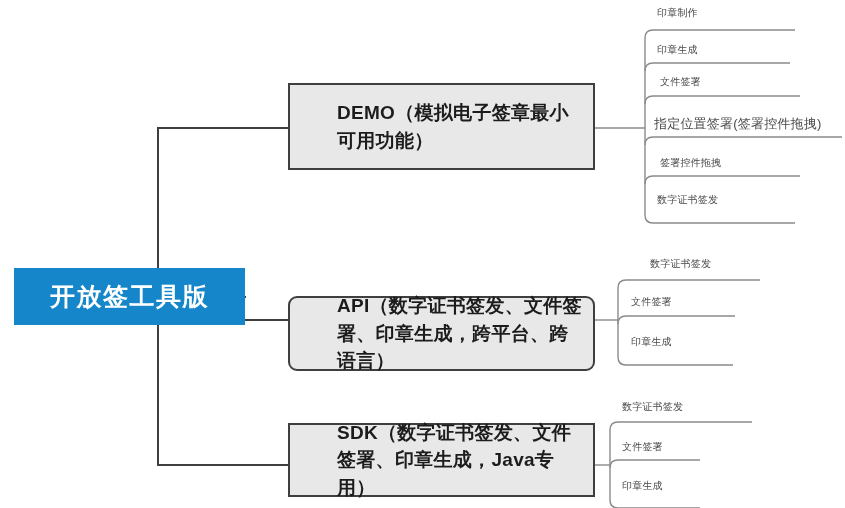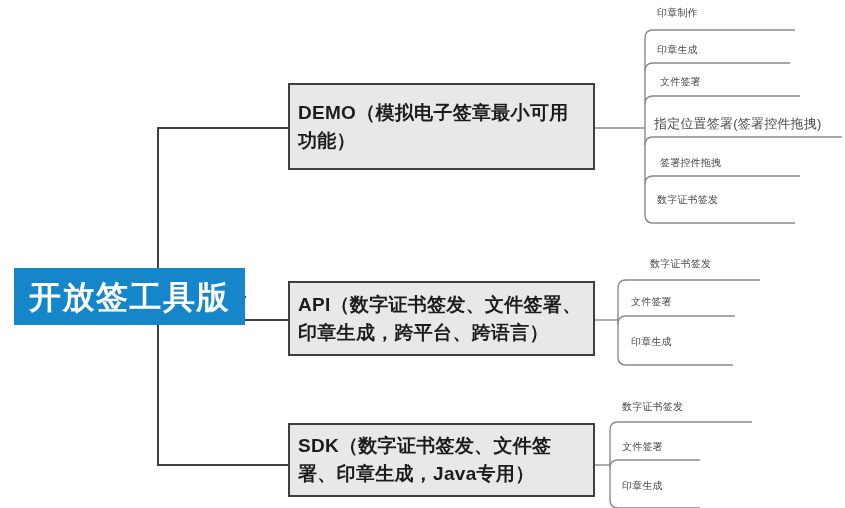--- a/index.html
+++ b/index.html
@@ -33,21 +33,21 @@
     width: 231px;
     height: 57px;
     background: #1586ca;
     display: flex;
     align-items: center;
     justify-content: center;
     box-sizing: border-box;
   }
   .node-root .label {
     color: #ffffff;
-    font-size: 32px;
+    font-size: 25px;
     font-weight: bold;
     letter-spacing: 1.5px;
     line-height: 1;
     white-space: nowrap;
   }
   .node-branch {
     position: absolute;
     left: 288px;
     width: 307px;
     background: #e8e8e8;
@@ -56,23 +56,24 @@
     display: flex;
     align-items: center;
   }
   .node-branch .label {
     color: #1c1c1c;
     font-size: 19px;
     font-weight: bold;
     line-height: 1.45;
     padding: 0 8px;
     letter-spacing: 0.3px;
+    margin-left: 39px;
   }
   #branch-demo { top: 83px; height: 87px; }
-  #branch-api  { top: 281px; height: 75px; }
+  #branch-api  { top: 296px; height: 75px; border-radius: 9px; }
   #branch-sdk  { top: 423px; height: 74px; justify-content: center; }
 
   .leaf-label {
     position: absolute;
     font-size: 10px;
     color: #4a4a4a;
     white-space: nowrap;
     line-height: 1;
     letter-spacing: 0.2px;
   }

